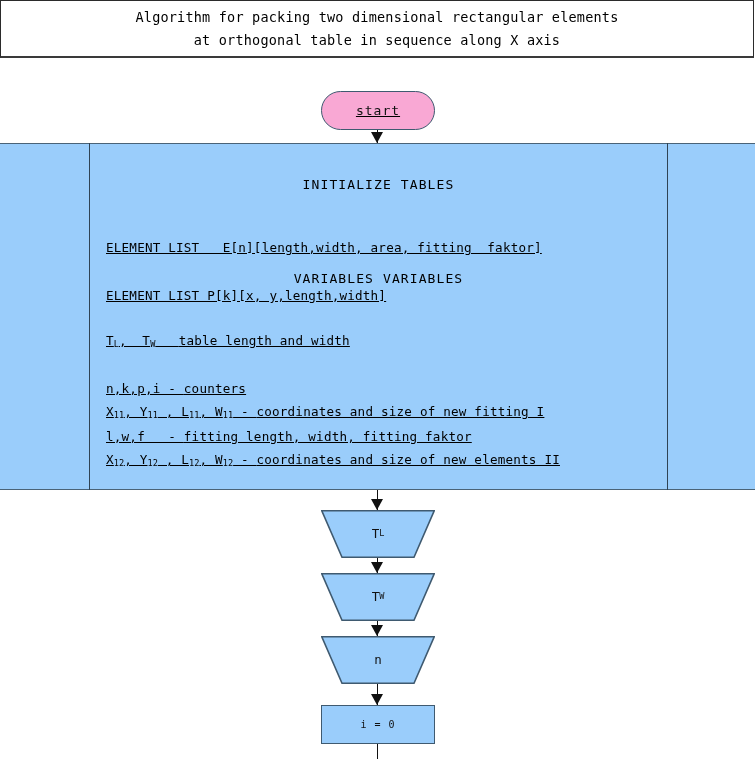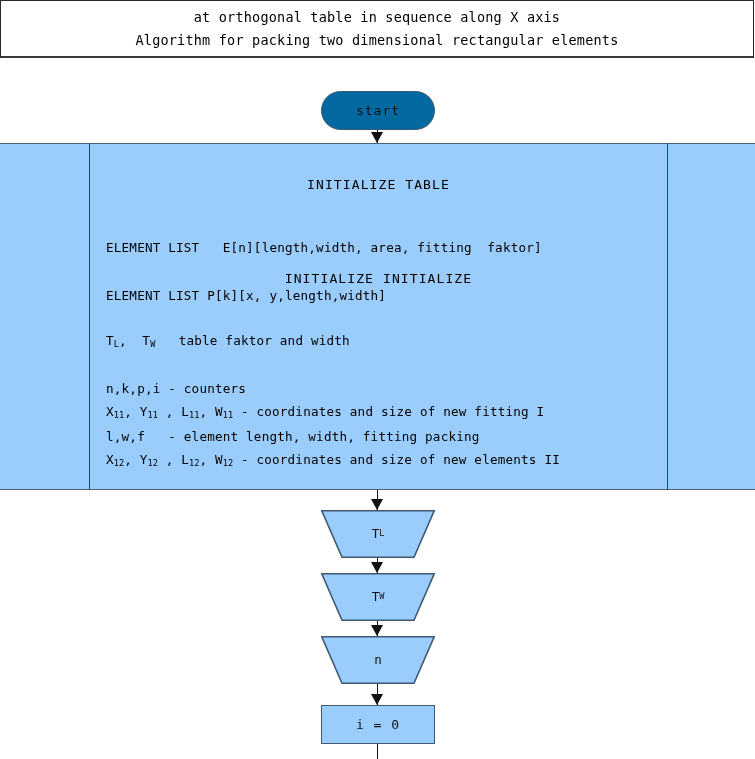--- a/index.html
+++ b/index.html
@@ -42,26 +42,27 @@
   }
 
   
   #start-node {
     position: absolute;
     left: 321px;
     top: 91px;
     width: 114px;
     height: 39px;
     box-sizing: border-box;
-    background: #0369a1;
+    background: #f9a8d4;
     border: 1.3px solid #3f5a70;
     border-radius: 20px;
     display: flex;
     align-items: center;
     justify-content: center;
+    text-decoration: underline;
   }
   #start-node .lbl {
     font-size: 13px;
     letter-spacing: 1px;
     color: #111;
   }
 
   
   #init-band {
     position: absolute;
@@ -108,21 +109,21 @@
     left: 16px;
     font-size: 12.6px;
     line-height: 16px;
     white-space: pre;
     letter-spacing: 0.2px;
   }
   #block-lists { top: 65px; }
   #block-vars  { top: 158px; }
   #block-coord { top: 229px; }
 
-  .code-block .row { height: 16px; }
+  .code-block .row { height: 16px; text-decoration: underline; }
   sub {
     font-size: 8.6px;
     vertical-align: -2px;
     letter-spacing: 0;
   }
 
   
   .io-node {
     position: absolute;
     width: 114px;
@@ -154,21 +155,21 @@
     width: 114px;
     height: 39px;
     box-sizing: border-box;
     background: #9ACDFB;
     border: 1.3px solid #3f5a70;
     display: flex;
     align-items: center;
     justify-content: center;
   }
   #proc-i0 .lbl {
-    font-size: 13px;
+    font-size: 10px;
     letter-spacing: 1px;
     color: #111;
   }
 
   
   .conn {
     position: absolute;
     left: 377px;
     width: 0px;
     border-left: 1.6px solid #111;
@@ -191,50 +192,50 @@
   #conn-tw-n       { top: 621px; height: 15px; }
   #arrow-n         { top: 625px; }
   #conn-n-i0       { top: 684px; height: 21px; }
   #arrow-i0        { top: 694px; }
   #conn-i0-down    { top: 744px; height: 15px; }
 </style>
 </head>
 <body>
 
 <div id="title-box">
+  <div class="tline">Algorithm for packing two dimensional rectangular elements</div>
   <div class="tline">at orthogonal table in sequence along X axis</div>
-  <div class="tline">Algorithm for packing two dimensional rectangular elements</div>
 </div>
 
 <div id="start-node">
   <span class="lbl">start</span>
 </div>
 
 <div class="conn" id="conn-start-init"></div>
 <div class="arrowhead" id="arrow-init"></div>
 
 <div id="init-band"></div>
 <div class="band-divider" id="band-divider-left"></div>
 <div class="band-divider" id="band-divider-right"></div>
 
 <div id="init-content">
 
-  <div class="center-head" id="head-tables">INITIALIZE TABLE</div>
+  <div class="center-head" id="head-tables">INITIALIZE TABLES</div>
 
   <div class="code-block" id="block-lists">
     <div class="row">ELEMENT LIST   E[n][length,width, area, fitting  faktor]</div>
     <div class="row">ELEMENT LIST P[k][x, y,length,width]</div>
   </div>
 
-  <div class="center-head" id="head-variables">INITIALIZE INITIALIZE</div>
+  <div class="center-head" id="head-variables">VARIABLES VARIABLES</div>
 
   <div class="code-block" id="block-vars">
-    <div class="row"><span>T<sub>L</sub>,  T<sub>W</sub>   </span><span>table faktor and width</span></div>
+    <div class="row"><span>T<sub>L</sub>,  T<sub>W</sub>   </span><span>table length and width</span></div>
     <div class="row"><span>n,k,p,i - </span><span>counters</span></div>
-    <div class="row"><span>l,w,f   - </span><span>element length, width, fitting packing</span></div>
+    <div class="row"><span>l,w,f   - </span><span>fitting length, width, fitting faktor</span></div>
   </div>
 
   <div class="code-block" id="block-coord">
     <div class="row"><span>X<sub>11</sub>, Y<sub>11</sub> , L<sub>11</sub>, W<sub>11</sub> - </span><span>coordinates and size of new fitting I</span></div>
     <div class="row"><span>X<sub>12</sub>, Y<sub>12</sub> , L<sub>12</sub>, W<sub>12</sub> - </span><span>coordinates and size of new elements II</span></div>
   </div>
 
 </div>
 
 <div class="conn" id="conn-init-tl"></div>

